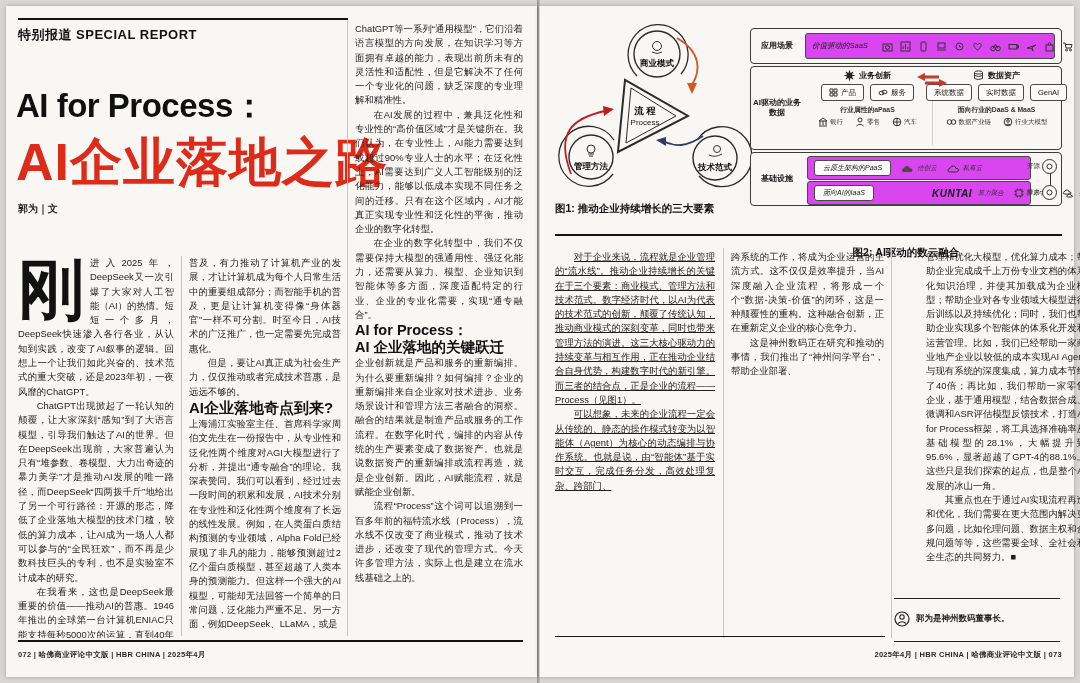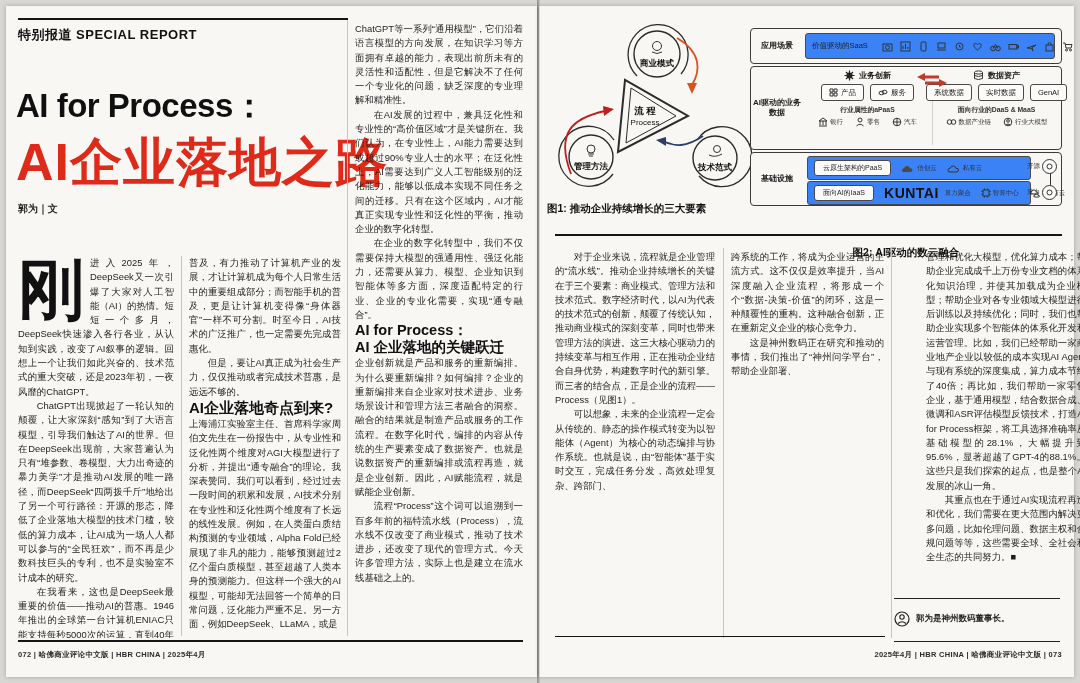--- a/index.html
+++ b/index.html
@@ -31,35 +31,35 @@
   .nodec{fill:#f8f7f4;stroke:#2b2b2b;stroke-width:1.4;}
   .nlab{font-size:8.5px;font-weight:bold;fill:#111;text-anchor:middle;}
   .clab{font-size:9.5px;font-weight:bold;fill:#111;text-anchor:middle;}
   .clab2{font-size:8px;fill:#111;text-anchor:middle;}
   .micon{fill:none;stroke:#333;stroke-width:1;}
   
   #fig2{position:absolute;left:750px;top:22px;width:312px;height:176px;}
   .f2row{position:absolute;left:0;right:0;border:1.4px solid #3c3b39;border-radius:4px;background:#f8f7f4;display:flex;align-items:stretch;}
   .f2label{width:48px;display:flex;align-items:center;justify-content:center;text-align:center;font-size:8px;font-weight:bold;color:#222;line-height:10px;padding:2px;}
   .f2content{flex:1;position:relative;}
-  .ibox{border:1.2px solid #4a4947;border-radius:3px;background:#3b82f6;display:flex;align-items:center;}
+  .ibox{border:1.2px solid #4a4947;border-radius:3px;background:#d946ef;display:flex;align-items:center;font-style:italic;}
   .saasbox{position:absolute;left:2px;top:4px;right:6px;bottom:4px;padding:0 6px;gap:6px;}
   .saastxt{font-size:7.5px;color:#222;white-space:nowrap;}
   .appicons{display:flex;gap:7px;margin-left:8px;align-items:center;flex:1;justify-content:space-between;padding-right:4px;}
   .half{position:absolute;top:0;bottom:0;width:50%;display:flex;flex-direction:column;align-items:center;padding-top:3px;box-sizing:border-box;}
   .hhdr{display:flex;align-items:center;gap:4px;font-size:8px;font-weight:bold;color:#1c1c1c;}
   .btnrow{display:flex;gap:6px;margin-top:3px;}
   .fbtn{border:1.1px solid #4a4947;border-radius:3px;background:#fcfbf9;font-size:7.5px;color:#222;padding:2.5px 7px;display:flex;align-items:center;gap:3px;white-space:nowrap;}
   .subhdr{font-size:6.8px;font-weight:bold;color:#333;margin-top:4px;}
   .itemrow{display:flex;gap:12px;margin-top:2px;align-items:center;}
   .fitem{display:flex;align-items:center;gap:2px;font-size:6.5px;color:#333;white-space:nowrap;}
   .swap{position:absolute;left:50%;top:6px;transform:translateX(-50%);z-index:3;}
   .infrabar{position:absolute;left:4px;right:30px;height:22px;display:flex;align-items:center;gap:10px;padding:0 6px;}
   .ibname{border:1.1px solid #4a4947;border-radius:3px;background:#fcfbf9;font-size:7px;color:#222;padding:2px 8px;white-space:nowrap;}
-  .brand{font-size:14px;font-weight:900;color:#111;letter-spacing:.5px;}
+  .brand{font-size:10px;font-weight:900;color:#111;letter-spacing:.5px;margin-left:48px;}
   .sidecirc{position:absolute;display:flex;align-items:center;gap:2px;font-size:6.5px;color:#333;}
   .circn{width:13px;height:13px;border:1.3px solid #333;border-radius:50%;background:#fcfbf9;display:flex;align-items:center;justify-content:center;}
   .circn svg{display:block;}
   
   #authnote{position:absolute;left:894px;width:168px;top:592px;border-top:1.3px solid #222;border-bottom:1.3px solid #222;padding:12px 0 14px 0;display:flex;align-items:center;gap:6px;}
   #authnote .txt{font-size:8.5px;font-weight:bold;color:#222;}
 </style>
 </head>
 <body>
 
@@ -126,21 +126,21 @@
       <circle class="micon" cx="34" cy="125" r="4"></circle>
       <path class="micon" d="M 31,130 L 37,130 M 32,132 L 36,132"></path>
       <text class="nlab" x="34" y="145">管理方法</text>
       <circle class="nodec" cx="158" cy="134" r="22"></circle>
       <circle class="micon" cx="160" cy="125" r="3.5"></circle>
       <path class="micon" d="M 152,131 Q 158,134 165,130"></path>
       <text class="nlab" x="158" y="146">技术范式</text>
       <text class="clab" x="88" y="90">流 程</text>
       <text class="clab2" x="88" y="101">Process</text>
     </svg>
-    <div class="figcap" style="left:8px;top:196px;">图1: 推动企业持续增长的三大要素</div>
+    <div class="figcap" style="left:16px;top:196px;">图1: 推动企业持续增长的三大要素</div>
 
     <div id="fig2" style="left:211px;top:22px;">
 
       <div class="f2row" style="top:0;height:34px;justify-content:flex-end;">
         <div class="f2label">应用场景</div>
         <div class="f2content">
           <div class="ibox saasbox">
             <span class="saastxt">价值驱动的SaaS</span>
             <span class="appicons">
               <svg class="mi" width="11" height="11">
@@ -340,21 +340,21 @@
         </div>
       </div>
     </div>
     <div class="figcap" style="left:211px;top:210px;width:312px;text-align:center;margin-top:30px;">图2: AI驱动的数云融合</div>
 
     <div class="rule" style="left:16px;top:228px;right:12px;height:2px;"></div>
 
     <div class="vsep" style="left:184px;top:242px;height:390px;"></div>
     <div class="vsep" style="left:352px;top:242px;height:390px;"></div>
 
-    <div class="col" style="left:16px;top:244px;width:160px;height:388px;">
+    <div class="col" style="left:16px;top:244px;width:160px;height:388px;text-decoration:underline;">
       <p>对于企业来说，流程就是企业管理的“流水线”。推动企业持续增长的关键在于三个要素：商业模式、管理方法和技术范式。数字经济时代，以AI为代表的技术范式的创新，颠覆了传统认知，推动商业模式的深刻变革，同时也带来管理方法的演进。这三大核心驱动力的持续变革与相互作用，正在推动企业结合自身优势，构建数字时代的新引擎。而三者的结合点，正是企业的流程——Process（见图1）。</p>
       <p>可以想象，未来的企业流程一定会从传统的、静态的操作模式转变为以智能体（Agent）为核心的动态编排与协作系统。也就是说，由“智能体”基于实时交互，完成任务分发，高效处理复杂、跨部门、</p>
     </div>
     <div class="col" style="left:192px;top:244px;width:153px;height:388px;">
       <p class="noind">跨系统的工作，将成为企业运营的主流方式。这不仅仅是效率提升，当AI深度融入企业流程，将形成一个个“数据-决策-价值”的闭环，这是一种颠覆性的重构。这种融合创新，正在重新定义企业的核心竞争力。</p>
       <p>这是神州数码正在研究和推动的事情，我们推出了“神州问学平台”，帮助企业部署、</p>
     </div>
     <div class="col" style="left:360px;top:244px;width:160px;height:340px;margin-left:27px;">
       <p class="noind">管理和优化大模型，优化算力成本；帮助企业完成成千上万份专业文档的体系化知识治理，并使其加载成为企业模型；帮助企业对各专业领域大模型进行后训练以及持续优化；同时，我们也帮助企业实现多个智能体的体系化开发和运营管理。比如，我们已经帮助一家商业地产企业以较低的成本实现AI Agent与现有系统的深度集成，算力成本节约了40倍；再比如，我们帮助一家零售企业，基于通用模型，结合数据合成、微调和ASR评估模型反馈技术，打造AI for Process框架，将工具选择准确率从基础模型的28.1%，大幅提升到95.6%，显著超越了GPT-4的88.1%。这些只是我们探索的起点，也是整个AI发展的冰山一角。</p>
       <p>其重点也在于通过AI实现流程再造和优化，我们需要在更大范围内解决更多问题，比如伦理问题、数据主权和合规问题等等，这些需要全球、全社会和全生态的共同努力。■</p>

